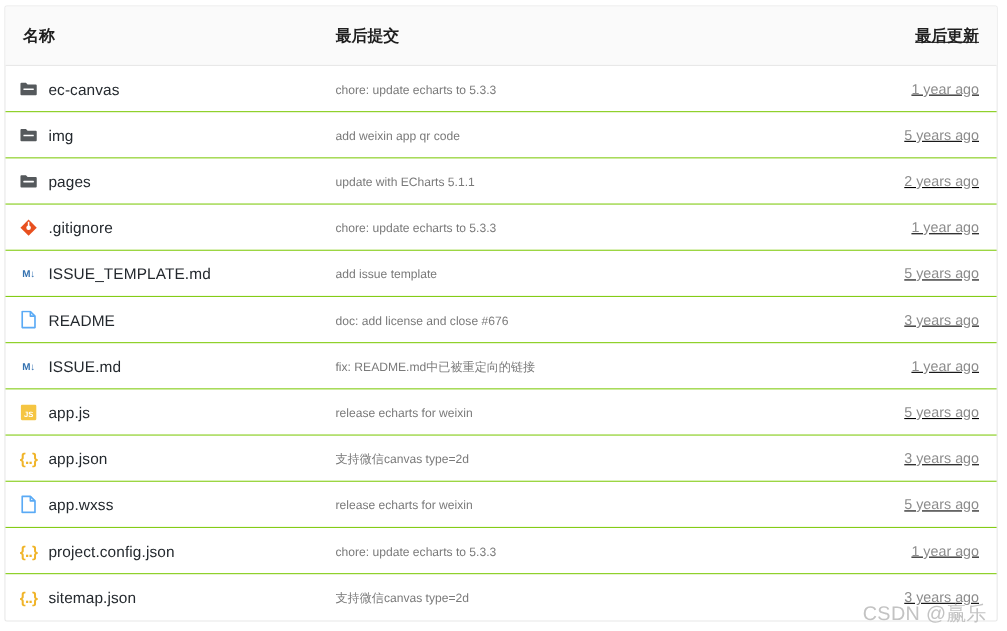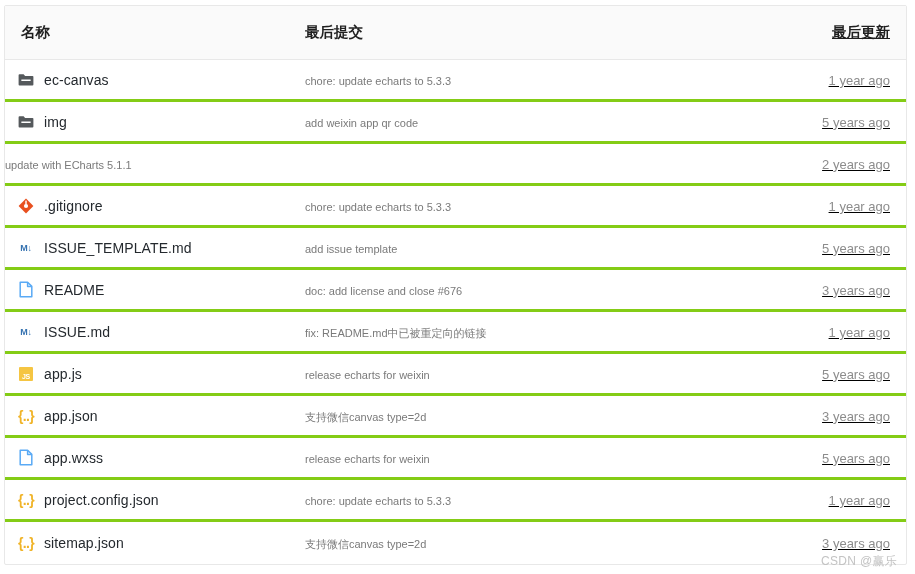--- a/index.html
+++ b/index.html
@@ -28,21 +28,21 @@
     border-radius: 2px;
     background: #ffffff;
     box-sizing: border-box;
   }
 
   .row {
     display: flex;
     align-items: center;
     height: 42px;
     box-sizing: border-box;
-    border-bottom: 3px solid #84cc16;
+    border-bottom: 1px solid #84cc16;
   }
 
   .row.last { border-bottom: none; }
 
   .header-row {
     background: #fafafa;
     height: 54px;
     border-bottom: 1px solid #e8e8e8;
   }
 
@@ -146,21 +146,21 @@
     color: #3572b0;
     line-height: 10px;
     letter-spacing: -0.3px;
     white-space: nowrap;
   }
 
   .watermark {
     position: absolute;
     right: 18px;
     bottom: 4px;
-    font-size: 12px;
+    font-size: 18px;
     color: #c3c3c3;
     font-family: "Liberation Sans", sans-serif;
     letter-spacing: 0.3px;
     white-space: nowrap;
   }
 </style>
 </head>
 <body>
 
 <div id="root">
@@ -194,20 +194,29 @@
                 <path d="M0.6 2.2 A0.9 0.9 0 0 1 1.5 1.3 H5.6 L7.1 2.9 H14.5 A0.9 0.9 0 0 1 15.4 3.8 V11.6 A0.9 0.9 0 0 1 14.5 12.5 H1.5 A0.9 0.9 0 0 1 0.6 11.6 Z" fill="#55595c"></path>
                 <rect x="3.3" y="6.4" width="9.4" height="1.5" rx="0.3" fill="#ffffff"></rect>
               </svg>
             </span>
             <span class="file-name">img</span>
           </div>
           <div class="col-commit"><span class="commit-msg">add weixin app qr code</span></div>
           <div class="col-time"><span class="time-cell">5 years ago</span></div>
         </div>
         <div class="row">
+          <div class="col-name">
+            <span class="icon">
+              <svg width="16" height="14" viewBox="0 0 16 14">
+                <path d="M0.6 2.2 A0.9 0.9 0 0 1 1.5 1.3 H5.6 L7.1 2.9 H14.5 A0.9 0.9 0 0 1 15.4 3.8 V11.6 A0.9 0.9 0 0 1 14.5 12.5 H1.5 A0.9 0.9 0 0 1 0.6 11.6 Z" fill="#55595c"></path>
+                <rect x="3.3" y="6.4" width="9.4" height="1.5" rx="0.3" fill="#ffffff"></rect>
+              </svg>
+            </span>
+            <span class="file-name">pages</span>
+          </div>
           <div class="col-commit"><span class="commit-msg">update with ECharts 5.1.1</span></div>
           <div class="col-time"><span class="time-cell">2 years ago</span></div>
         </div>
         <div class="row">
           <div class="col-name">
             <span class="icon">
               <svg width="16" height="16" viewBox="0 0 16 16">
                 <path d="M8 0.6 L15.4 8 L8 15.4 L0.6 8 Z" fill="#e8501f"></path>
                 <circle cx="8" cy="8" r="2.1" fill="#ffffff"></circle>
                 <rect x="7.3" y="2.6" width="1.4" height="4" fill="#ffffff"></rect>

